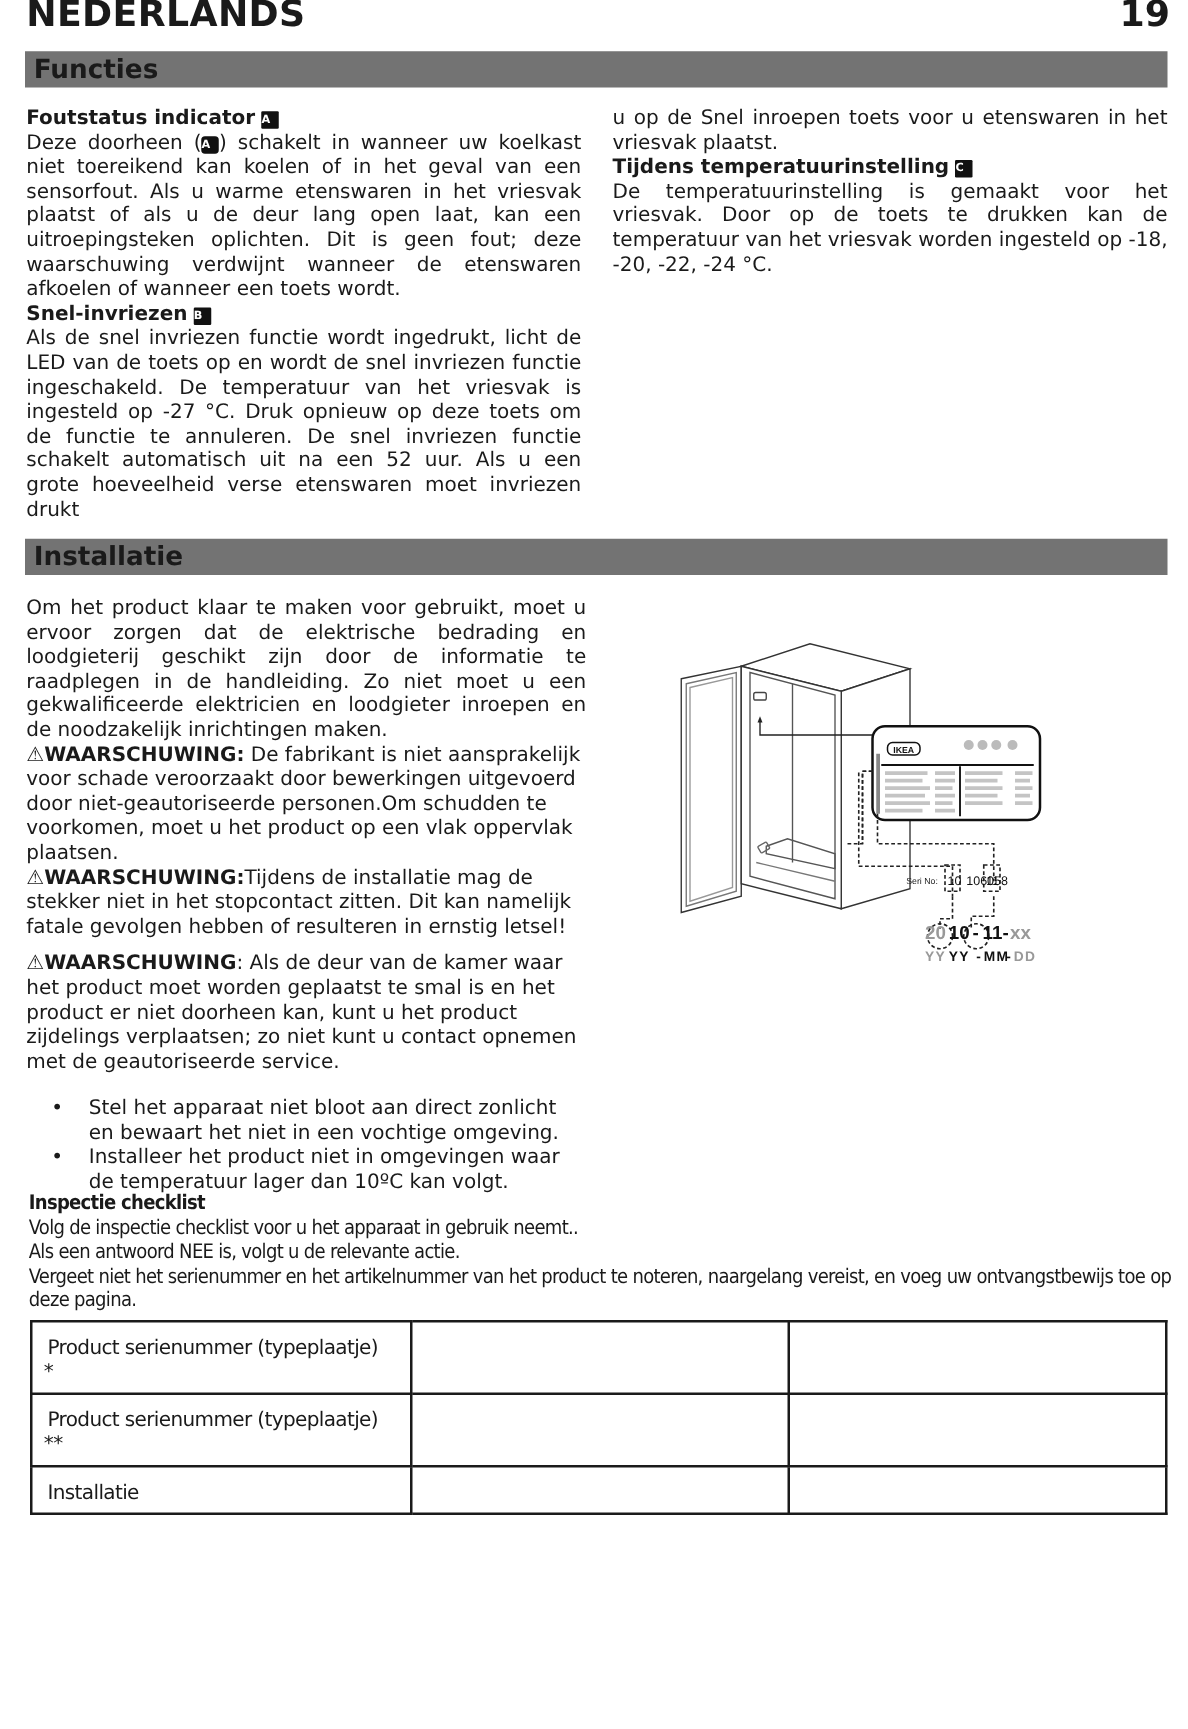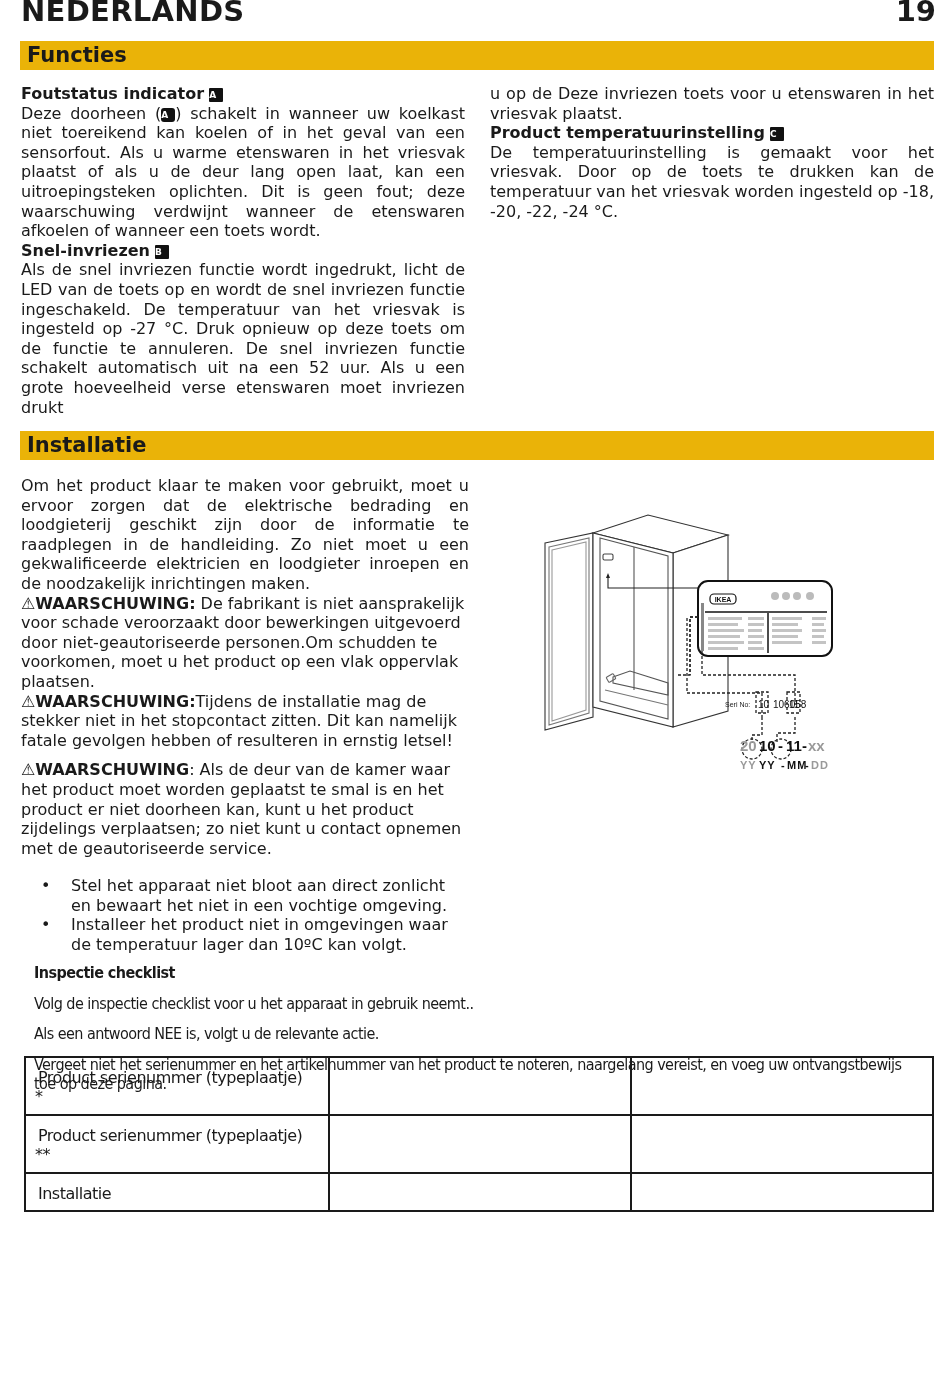--- a/index.html
+++ b/index.html
@@ -1,35 +1,35 @@
 <!DOCTYPE html>
 <html><head>
 <meta charset="utf-8">
 <style>
   html, body { margin:0; padding:0; background:#ffffff; }
   body { width:950px; height:1383px; position:relative; overflow:hidden;
          font-family:"DejaVu Sans", "Liberation Sans", sans-serif; color:#1a1a1a; }
   .abs { position:absolute; }
   .lang { left:21px; top:-6px; font-size:29px; font-weight:bold; letter-spacing:0.3px; line-height:34px; }
   .pnum { right:14px; top:-6px; font-size:29px; font-weight:bold; line-height:34px; }
-  .sect { left:20px; width:914px; height:29px; background:#eab308; }
+  .sect { left:20px; width:914px; height:29px; background:#737373; }
   .sect span { position:absolute; left:7px; top:0; font-size:21px; font-weight:bold; line-height:29px; }
   .col { font-size:16px; line-height:19.6px; }
   .col p { margin:0; }
   .just { text-align:justify; text-align-last:left; }
   .h3 { font-weight:bold; }
   .tag { display:inline-block; background:#111; color:#fff; font-size:9px; font-weight:bold;
          width:14px; height:14px; line-height:14px; text-align:center; vertical-align:1px; border-radius:1px; }
   .tag.inl { border-radius:3px; }
   .warn-b { font-weight:bold; }
   ul.bul { margin:18px; padding:0; list-style:none; }
   ul.bul li { position:relative; padding-left:32px; }
   ul.bul li::before { content:"•"; position:absolute; left:2px; top:0; }
   .chk { left:23px; width:915px; font-size:16px; line-height:19.6px; letter-spacing:-0.55px; font-stretch:condensed; }
-  .chk p { margin:11px; }
+  .chk p { margin:0; }
   table.rec { position:absolute; left:24px; top:1056px; width:910px; border-collapse:collapse; }
   table.rec td { border:2px solid #1a1a1a; vertical-align:top; padding:10px 0 0 12px; font-size:16px; line-height:19px; letter-spacing:-0.5px; }
   table.rec td.lbl { width:290px; }
   table.rec td.c2 { width:288px; }
   table.rec tr.r1 td, table.rec tr.r2 td { height:46px; }
   table.rec tr.r3 td { height:26px; }
   .note-star { display:block; margin-left:-3px; }
   svg text { font-family:"Liberation Sans", sans-serif; }
 </style>
 </head>
@@ -49,23 +49,23 @@
   </p>
   <p><span> Deze doorheen (</span><span class="tag inl">A</span><span>) schakelt in wanneer uw koelkast niet toereikend kan koelen of in het geval van een sensorfout. Als u warme etenswaren in het vriesvak plaatst of als u de deur lang open laat, kan een uitroepingsteken oplichten. Dit is geen fout; deze waarschuwing verdwijnt wanneer de etenswaren afkoelen of wanneer een toets wordt.</span></p>
   <p>
     <span class="h3">Snel-invriezen</span>
     <span class="tag">B</span>
   </p>
   <p> Als de snel invriezen functie wordt ingedrukt, licht de LED van de toets op en wordt de snel invriezen functie ingeschakeld. De temperatuur van het vriesvak is ingesteld op -27 °C. Druk opnieuw op deze toets om de functie te annuleren. De snel invriezen functie schakelt automatisch uit na een 52 uur. Als u een grote hoeveelheid verse etenswaren moet invriezen drukt</p>
 </div>
 
 <div class="abs col just" style="left:490px; top:84px; width:444px;">
-  <p>u op de Deze invriezen toets voor u etenswaren in het vriesvak plaatst.</p>
+  <p>u op de Snel inroepen toets voor u etenswaren in het vriesvak plaatst.</p>
   <p>
-    <span class="h3">Product temperatuurinstelling</span>
+    <span class="h3">Tijdens temperatuurinstelling</span>
     <span class="tag">C</span>
   </p>
   <p> De temperatuurinstelling is gemaakt voor het vriesvak. Door op de toets te drukken kan de temperatuur van het vriesvak worden ingesteld op -18, -20, -22, -24 °C.</p>
 </div>
 
 <div class="abs sect" style="top:431px;">
   <span>Installatie</span>
 </div>
 
 <div class="abs col" style="left:21px; top:476px; width:448px;">

